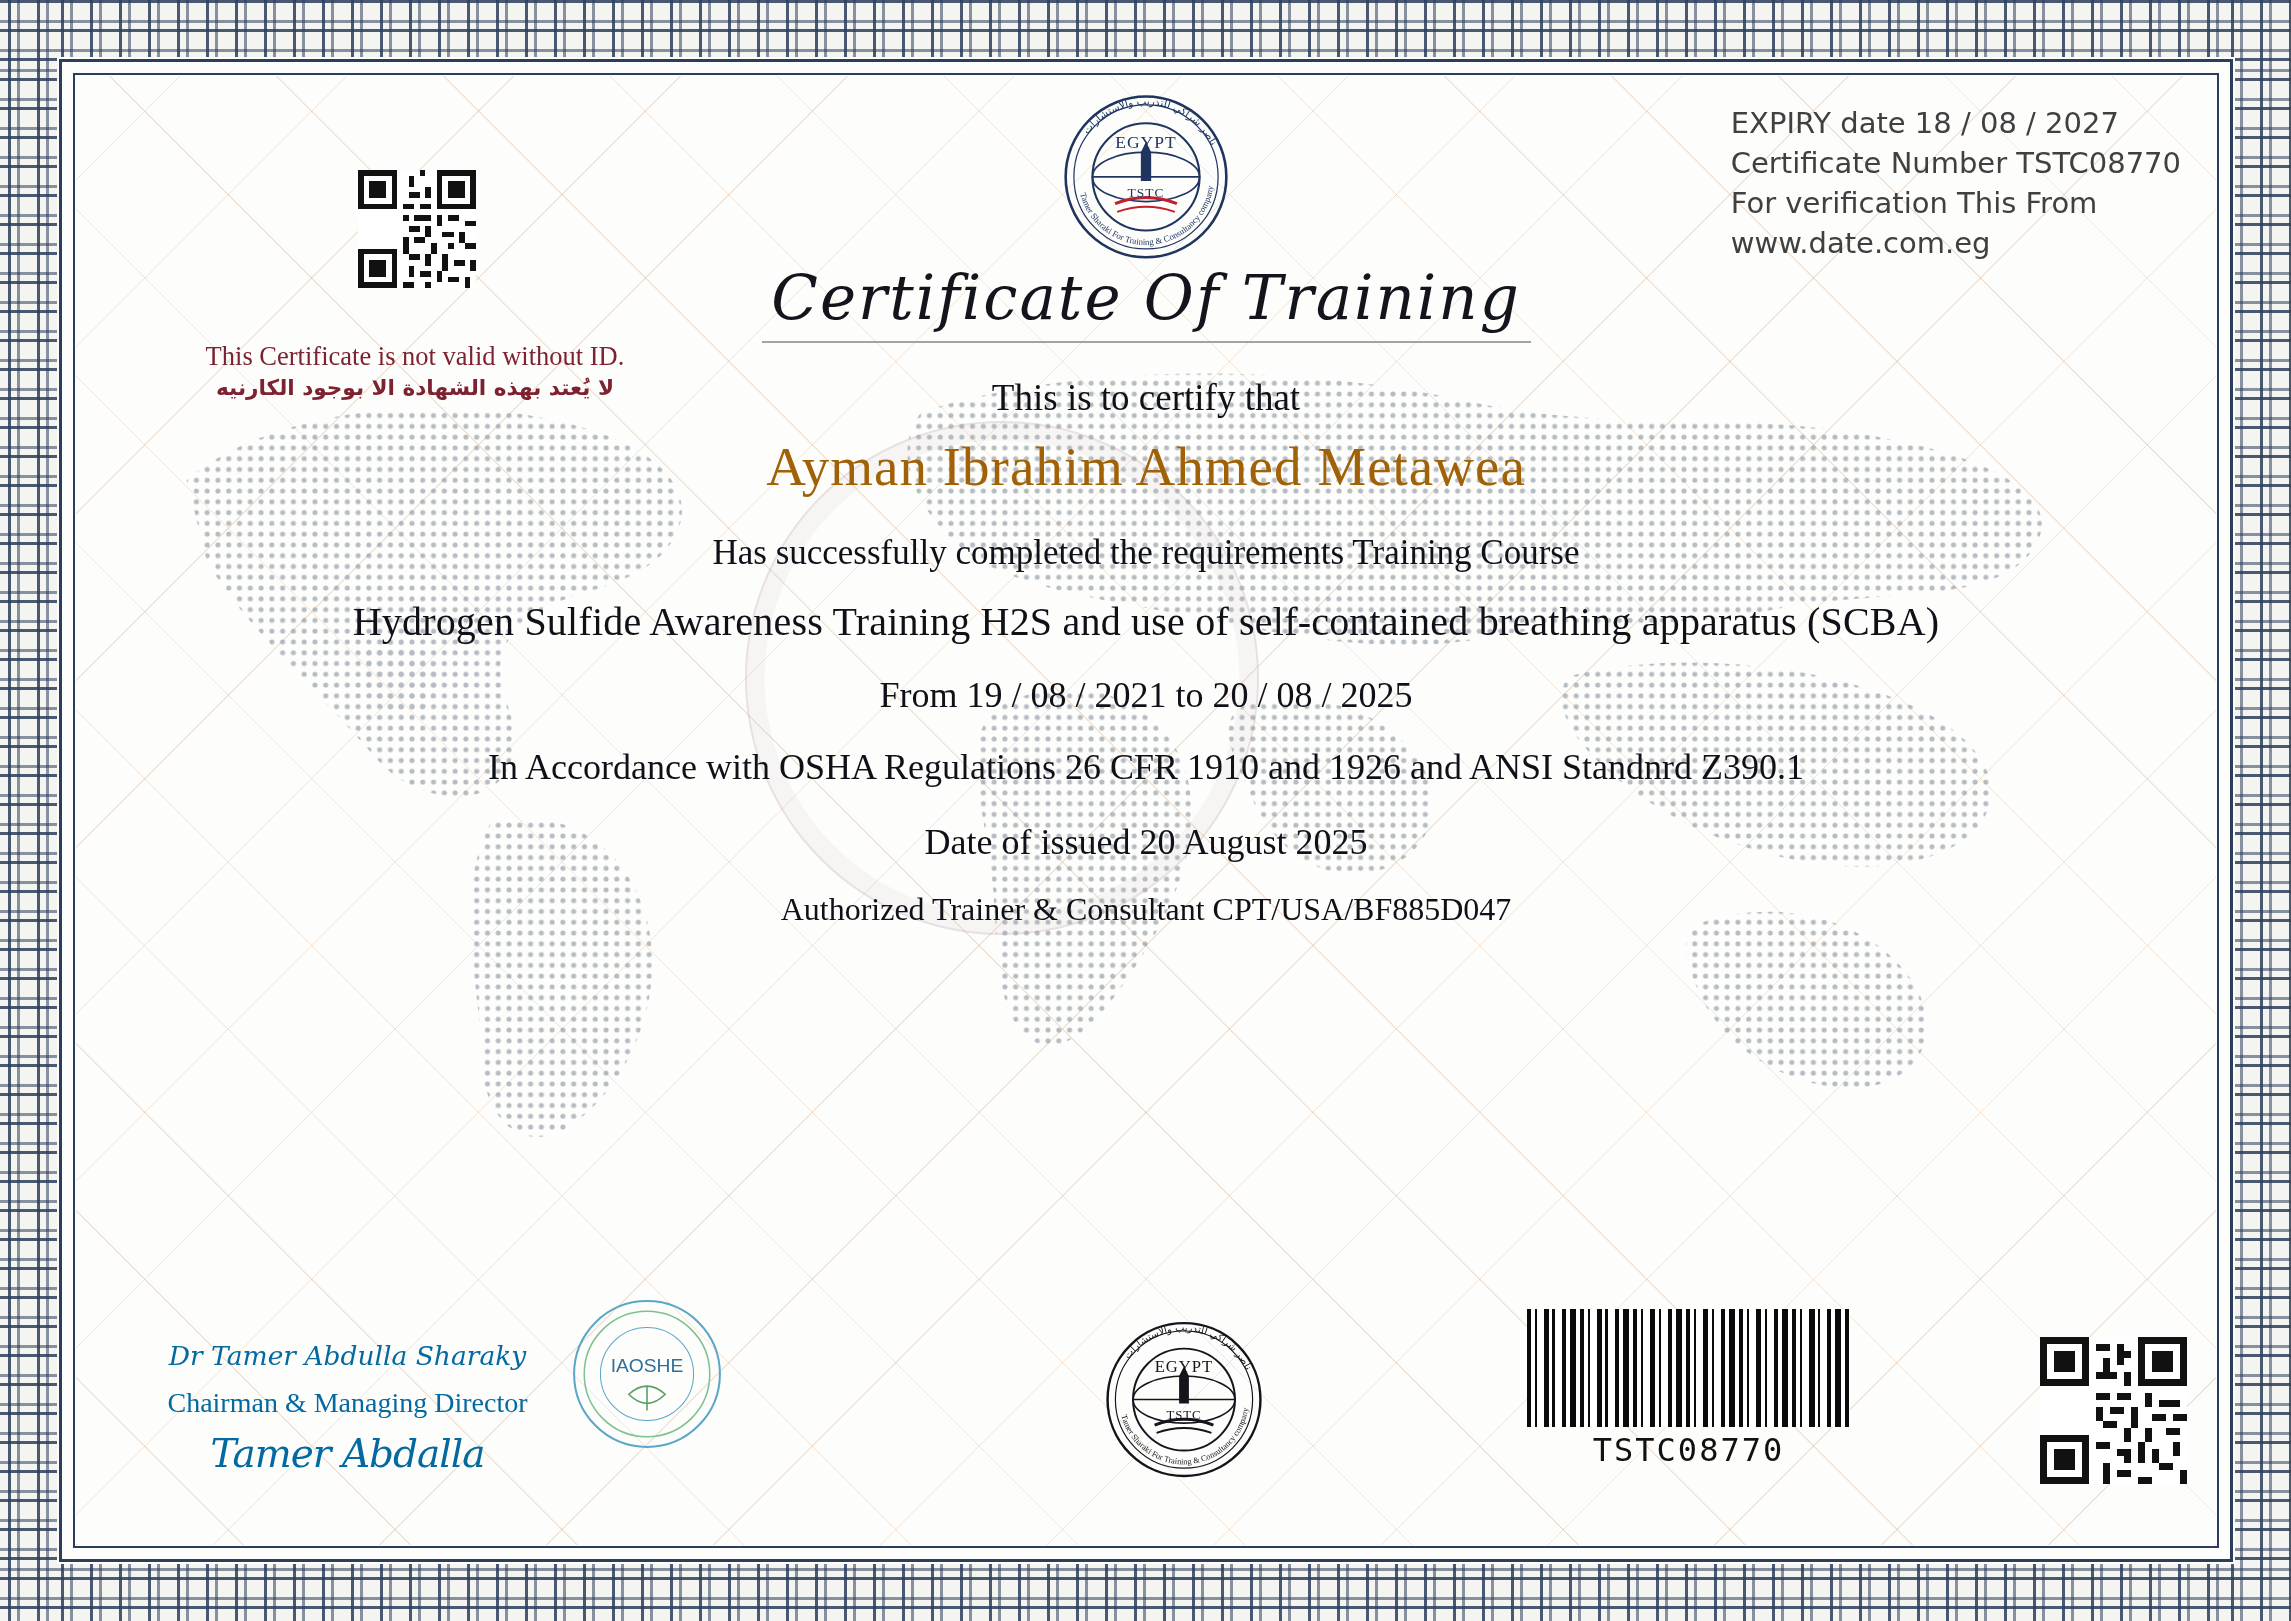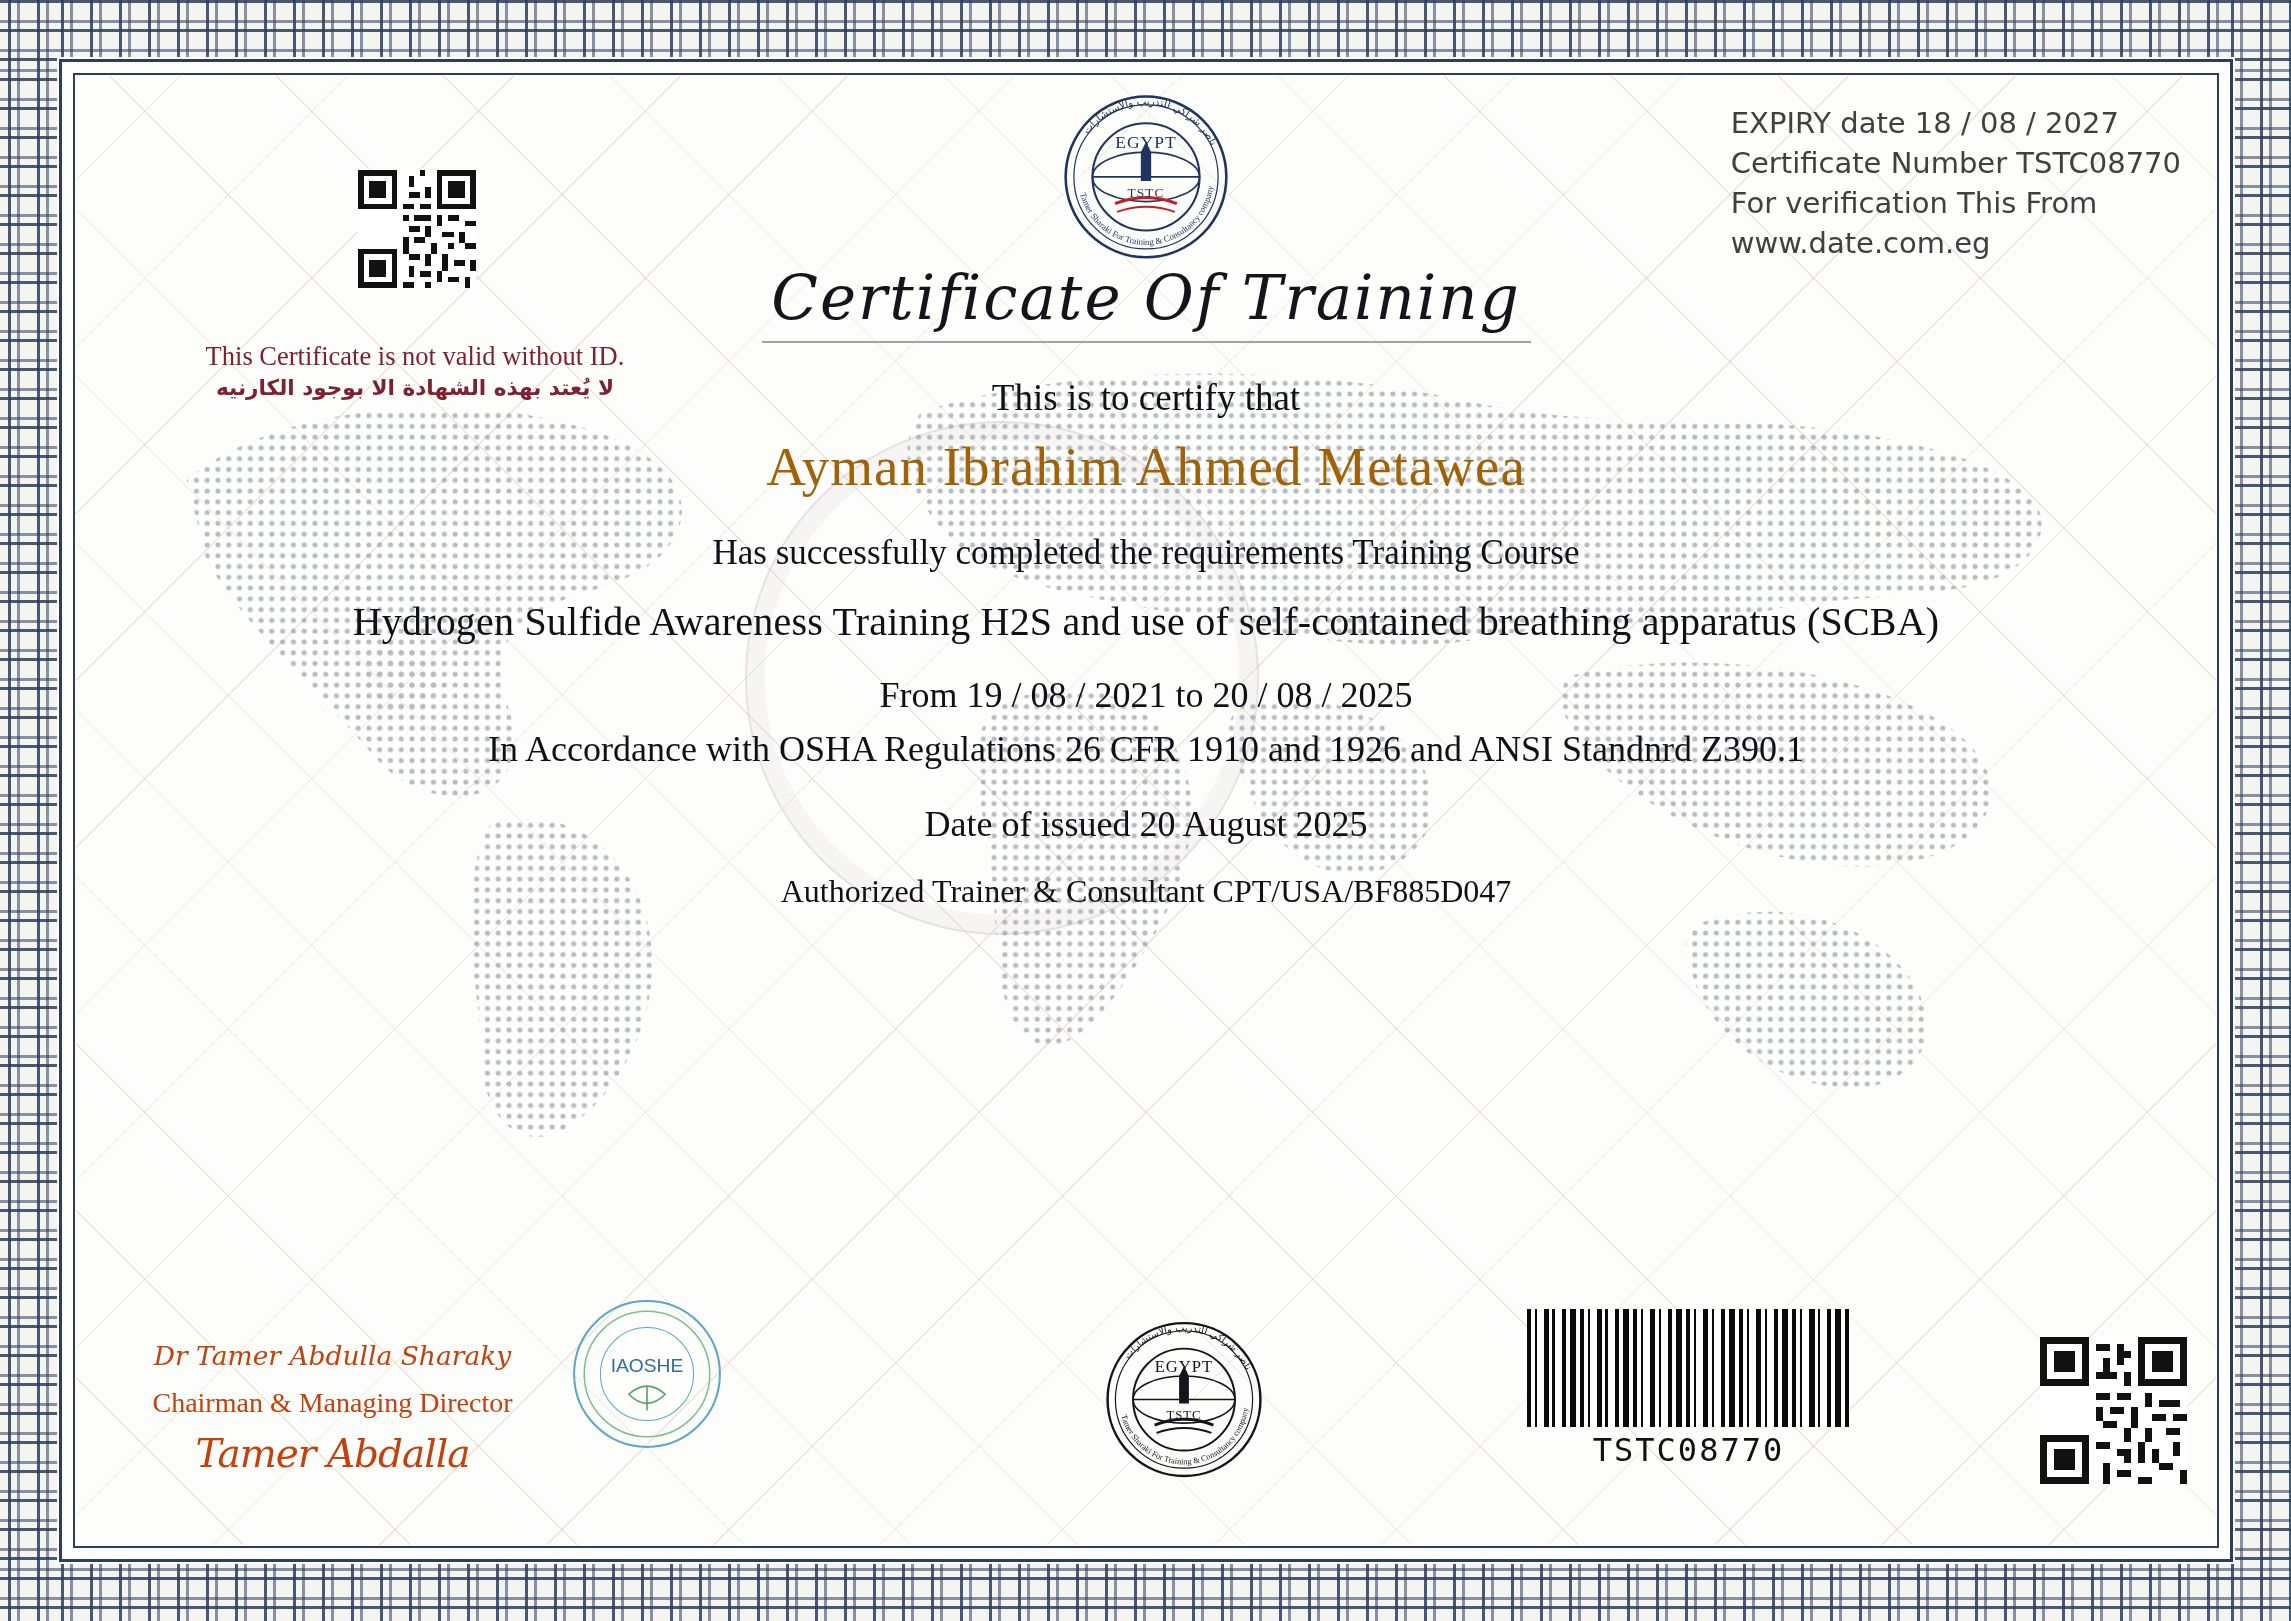--- a/index.html
+++ b/index.html
@@ -202,40 +202,40 @@
     margin-top: 25.5px;
     font-size: 40px;
     letter-spacing: 0.2px;
     white-space: nowrap;
   }
   .dates {
     margin-top: 29px;
     font-size: 36px;
   }
   .accordance {
-    margin-top: 12px;
+    margin-top: 30px;
     font-size: 36px;
   }
   .issued {
     margin-top: 33px;
     font-size: 36px;
   }
   .trainer {
     margin-top: 27.4px;
     font-size: 32px;
   }
 
   
   .signature-block {
     position: absolute;
-    left: 46px;
+    left: 61px;
     bottom: 69px;
     width: 421px;
     text-align: center;
-    color: #c2410c;
+    color: #0369a1;
   }
   .sig-name {
     font-family: "DejaVu Serif", serif;
     font-style: italic;
     font-size: 26.5px;
   }
   .sig-role {
     font-size: 28px;
     margin-top: 16px;
   }

